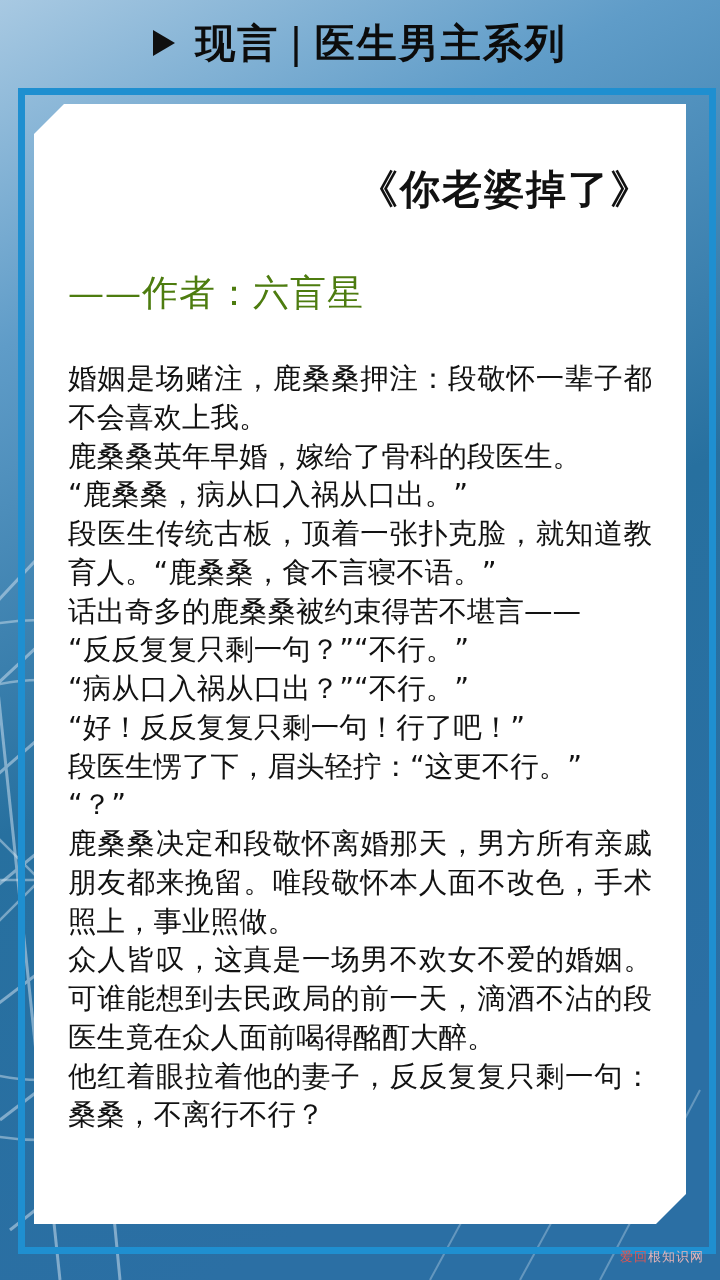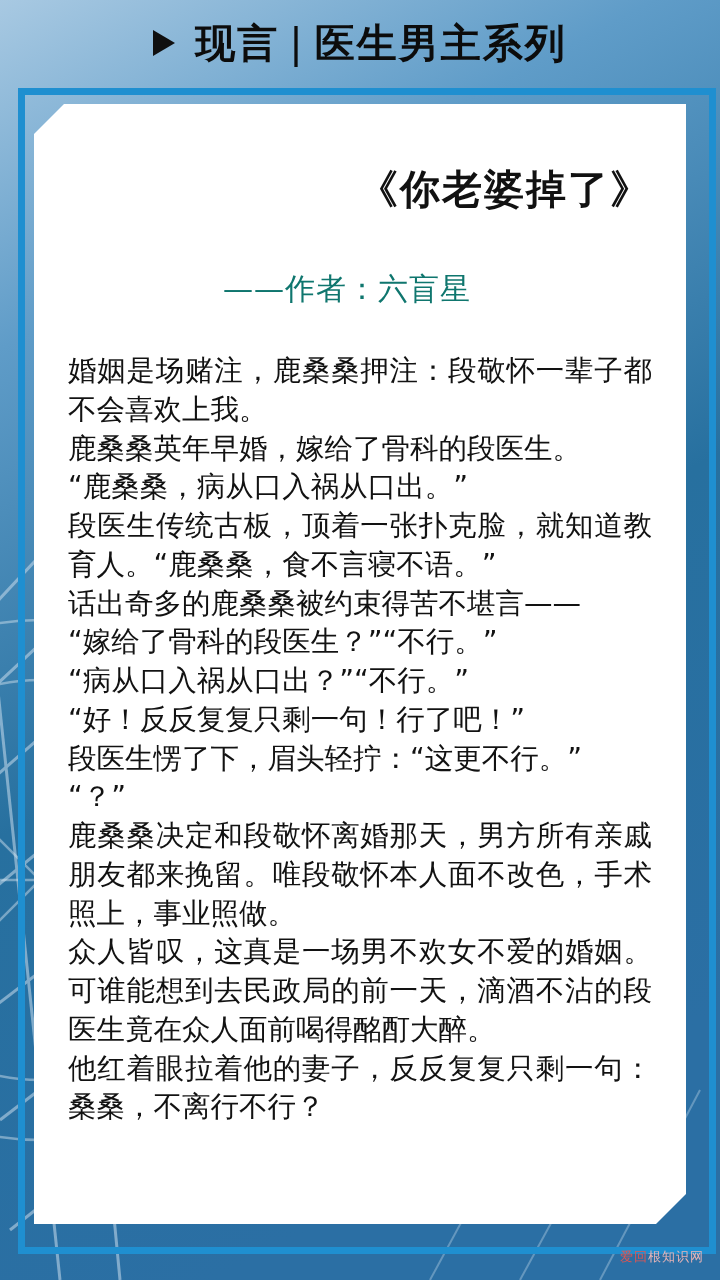--- a/index.html
+++ b/index.html
@@ -90,24 +90,24 @@
   .title {
     text-align: right;
     font-family: "DejaVu Serif", "Liberation Serif", serif;
     font-weight: bold;
     font-size: 40px;
     color: #111;
     letter-spacing: 2px;
     margin: 18px 0 0 0;
   }
   .author {
-    text-align: center;
+    text-align: left;
     font-family: "DejaVu Serif", "Liberation Serif", serif;
-    font-size: 30px;
-    color: #0f766e;
+    font-size: 36px;
+    color: #4d7c0f;
     margin: 52px 26px 0 0;
     letter-spacing: 1px;
   }
   .body-text {
     margin-top: 42px;
     font-family: "DejaVu Sans", "Liberation Sans", sans-serif;
     font-size: 28.5px;
     line-height: 1.36;
     color: #121212;
     text-align: justify;
@@ -194,21 +194,21 @@
 
   <div class="card">
     <div class="title">《你老婆掉了》</div>
     <div class="author">——作者：六盲星</div>
     <div class="body-text">
       <p>婚姻是场赌注，鹿桑桑押注：段敬怀一辈子都不会喜欢上我。</p>
       <p>鹿桑桑英年早婚，嫁给了骨科的段医生。</p>
       <p>“鹿桑桑，病从口入祸从口出。”</p>
       <p>段医生传统古板，顶着一张扑克脸，就知道教育人。“鹿桑桑，食不言寝不语。”</p>
       <p>话出奇多的鹿桑桑被约束得苦不堪言——</p>
-      <p>“嫁给了骨科的段医生？”“不行。”</p>
+      <p>“反反复复只剩一句？”“不行。”</p>
       <p>“病从口入祸从口出？”“不行。”</p>
       <p>“好！反反复复只剩一句！行了吧！”</p>
       <p>段医生愣了下，眉头轻拧：“这更不行。”</p>
       <p>“？”</p>
       <p>鹿桑桑决定和段敬怀离婚那天，男方所有亲戚朋友都来挽留。唯段敬怀本人面不改色，手术照上，事业照做。</p>
       <p>众人皆叹，这真是一场男不欢女不爱的婚姻。可谁能想到去民政局的前一天，滴酒不沾的段医生竟在众人面前喝得酩酊大醉。</p>
       <p>他红着眼拉着他的妻子，反反复复只剩一句：桑桑，不离行不行？</p>
     </div>
   </div>
 

